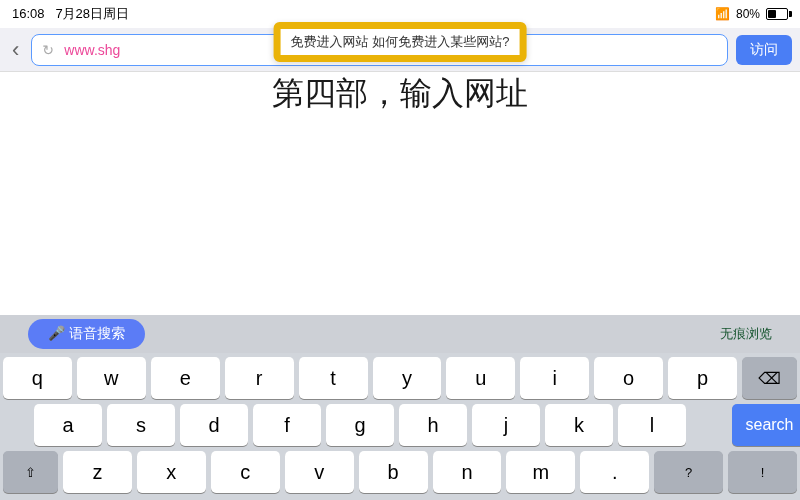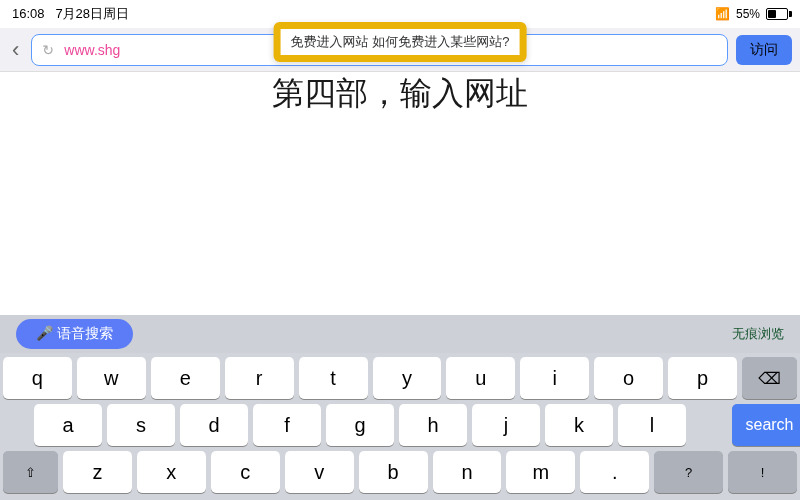--- a/index.html
+++ b/index.html
@@ -96,21 +96,21 @@
     }
     .reload-icon {
       width: 16px;
       height: 16px;
       color: #aaa;
       font-size: 14px;
     }
     .visit-btn {
       height: 30px;
       background: #4a7ef5;
-      color: #000000;
+      color: #ffffff;
       border: none;
       border-radius: 6px;
       padding: 0 14px;
       font-size: 14px;
       cursor: pointer;
     }
 
     
     .content-area {
       height: 220px;
@@ -132,21 +132,21 @@
       bottom: 0;
       left: 0;
       right: 0;
     }
     .keyboard-toolbar {
       height: 38px;
       background: #cdd0d6;
       display: flex;
       align-items: center;
       justify-content: space-between;
-      padding: 0 16px;
+      padding: 0 28px;
       gap: 28px;
     }
     .voice-search-btn {
       background: #5b7cf6;
       color: #fff;
       border: none;
       border-radius: 18px;
       height: 30px;
       padding: 0 20px;
       font-size: 14px;
@@ -213,21 +213,21 @@
 <body>
 
 <div class="status-bar">
   <div class="status-left">
     <span>16:08</span>
     &nbsp;
     <span>7月28日周日</span>
   </div>
   <div class="status-right">
     <span>📶</span>
-    <span>55%</span>
+    <span>80%</span>
     <div class="battery-icon">
       <div class="battery-fill"></div>
     </div>
   </div>
 </div>
 
 <div style="position:relative;">
   <div style="position:absolute; top:-6px; left:50%; transform:translateX(-50%); background:#fff; border:7px solid #eab308; border-radius:6px; padding:4px 10px; font-size:13px; color:#333; white-space:nowrap; z-index:10; box-shadow:0 2px 6px rgba(0,0,0,0.15);">
     <span>免费进入网站 如何免费进入某些网站?</span>
   </div>

